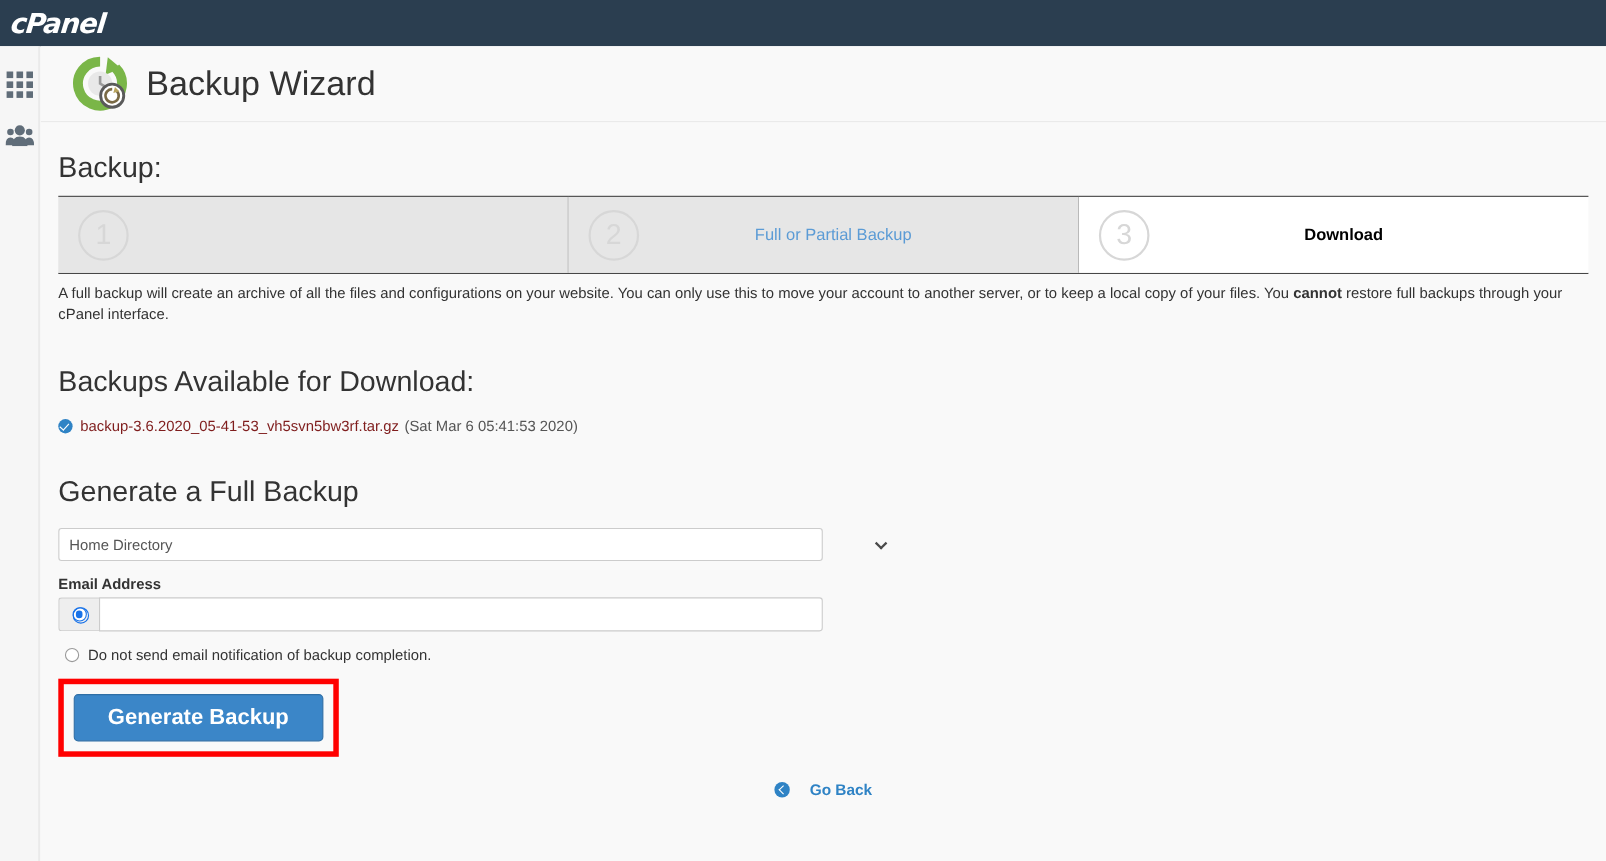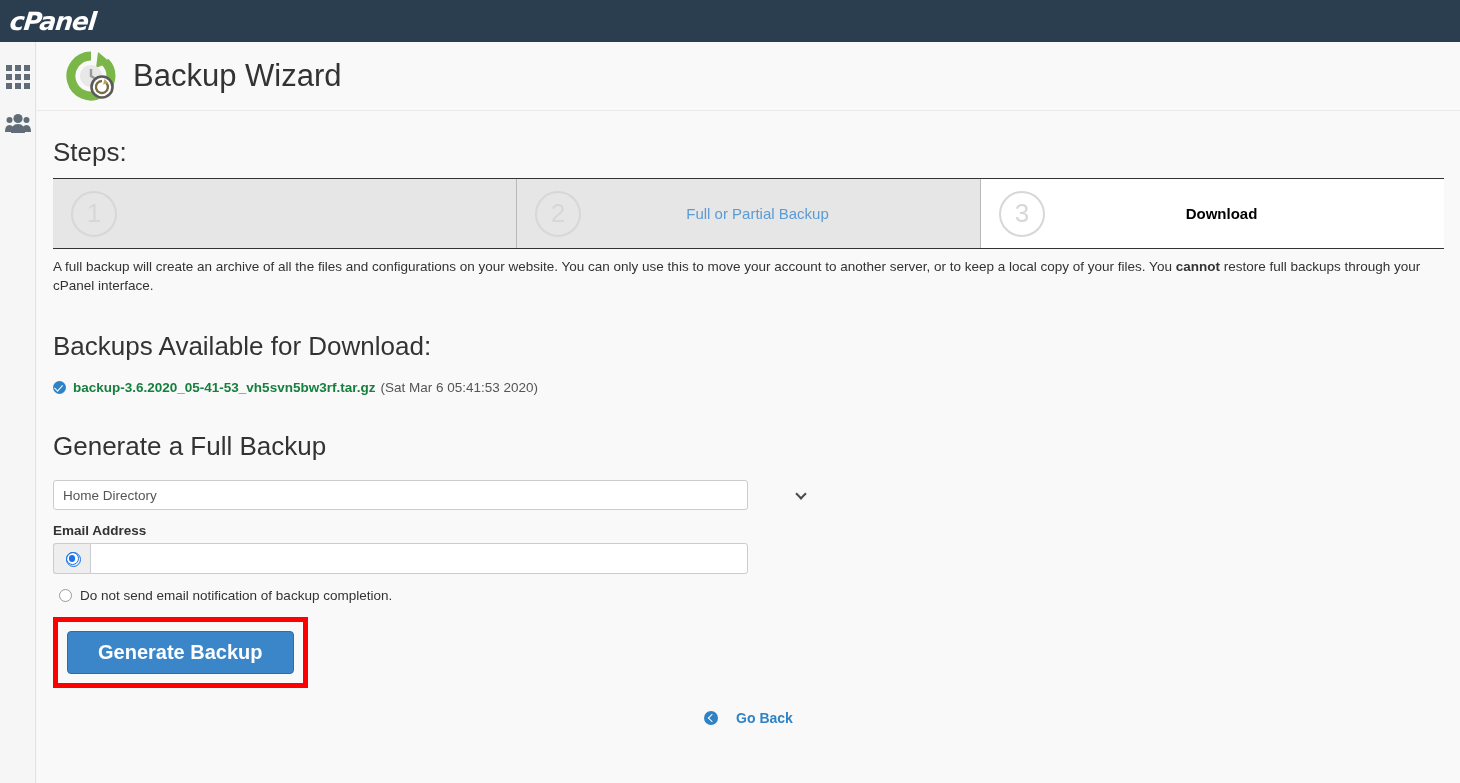--- a/index.html
+++ b/index.html
@@ -149,22 +149,22 @@
   .check-icon::after {
     content: "";
     position: absolute;
     left: 3.4px; top: 2.4px;
     width: 4px; height: 7px;
     border: solid #ffffff;
     border-width: 0 1.6px 1.6px 0;
     transform: rotate(42deg);
   }
   .backup-link {
-    color: #15803d;
-    font-weight: bold;
+    color: #7f1d1d;
+    font-weight: normal;
     text-decoration: none;
     font-size: 13.5px;
   }
   .backup-date { color: #555555; margin-left: 5px; font-size: 13.5px; }
 
   
   .form-label {
     font-size: 13.5px;
     color: #333333;
     font-weight: bold;
@@ -340,21 +340,21 @@
         <path d="M37 31 a6 6 0 1 0 4.2 1.8" fill="none" stroke="#7a6a45" stroke-width="2.4"></path>
         <polygon points="39.5,29 43.5,33 38,34.5" fill="#b9a45e"></polygon>
       </svg>
     </div>
     <div class="page-title">Backup Wizard</div>
   </div>
 
   <div class="body-pad">
 
     
-    <div class="steps-heading">Steps:</div>
+    <div class="steps-heading">Backup:</div>
     <div class="hr"></div>
 
     
     <div class="steps">
       <div class="step">
         <div class="step-num">1</div>
       </div>
       <div class="step">
         <div class="step-num">2</div>
         <div class="step-label">Full or Partial Backup</div>

